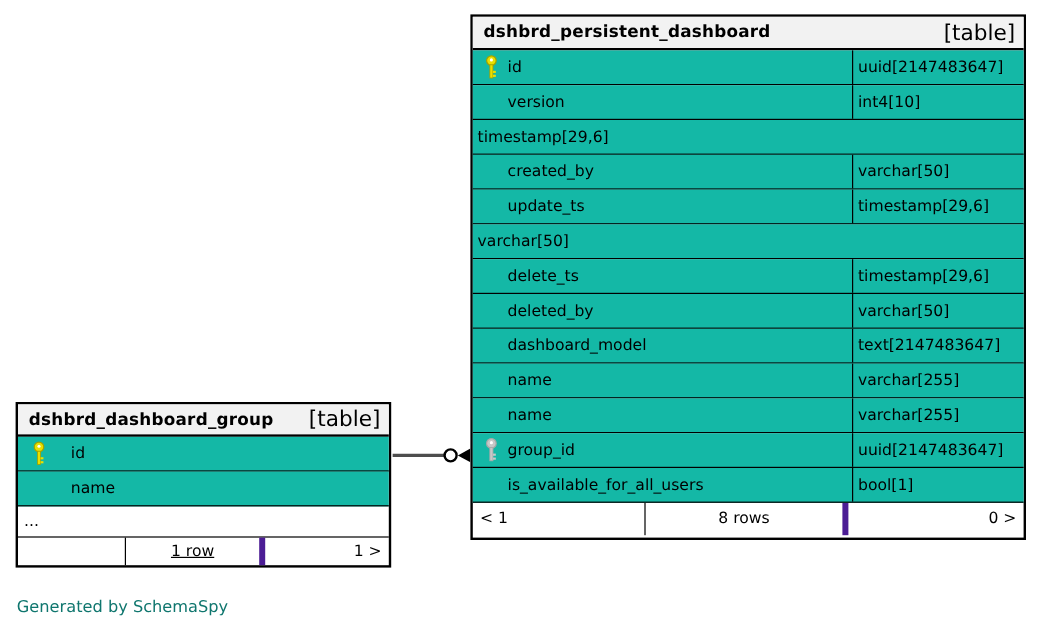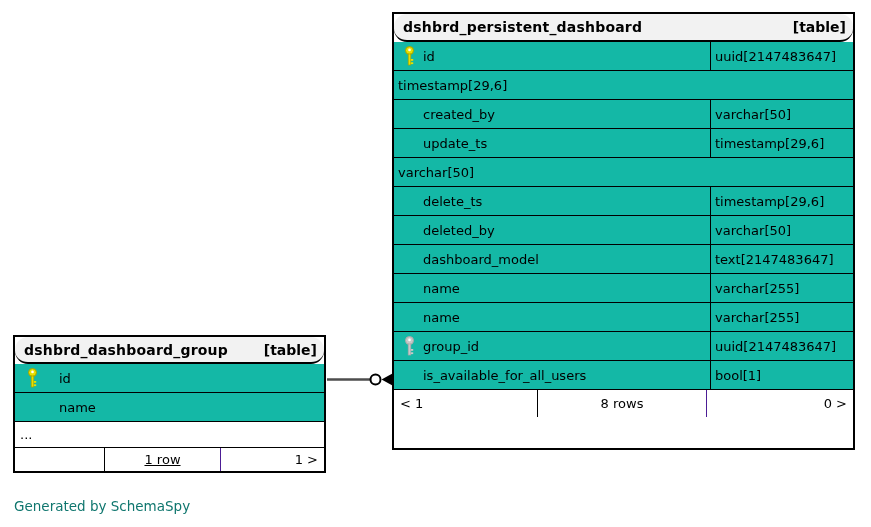--- a/index.html
+++ b/index.html
@@ -22,25 +22,24 @@
   #left-table  { left: 13px;  top: 335px; width: 313px; height: 138px; }
 
   .tbl-header {
     background: #f2f2f2;
     border-bottom: 2px solid #000000;
     display: flex;
     justify-content: space-between;
     align-items: center;
     padding: 0 7px 0 9px;
     flex: 0 0 28px;
-    border-radius: 13px;
   }
   #left-table .tbl-header { flex: 0 0 27px; }
   .tbl-title { font-weight: bold; font-size: 14px; letter-spacing: 0.2px; }
-  .tbl-type  { font-size: 14px; font-weight: bold; }
+  .tbl-type  { font-size: 18px; font-weight: normal; }
 
   .row {
     position: relative;
     display: flex;
     align-items: stretch;
     border-bottom: 1px solid #000000;
     flex: 0 0 29px;
     background: #14b8a6;
     font-size: 13px;
   }
@@ -78,21 +77,21 @@
 
   .tbl-footer {
     display: flex;
     flex: 1 1 auto;
     font-size: 13px;
     align-items: stretch;
   }
   #right-table .tbl-footer { flex: 0 0 27px; }
   .ft-cell { display: flex; align-items: center; }
   .ft-parents  { padding-left: 6px; justify-content: flex-start; border-right: 1px solid #000000; }
-  .ft-rows     { justify-content: center; border-right: 1px solid #4c1d95; }
+  .ft-rows     { justify-content: center; border-right: 5px solid #4c1d95; }
   .ft-children { flex: 1; justify-content: flex-end; padding-right: 6px; }
   #right-table .ft-parents { width: 144px; }
   #right-table .ft-rows    { width: 169px; }
   #left-table  .ft-parents { width: 90px; }
   #left-table  .ft-rows    { width: 116px; text-decoration: underline; }
 
   #relation-svg {
     position: absolute;
     left: 327px;
     top: 365px;
@@ -125,20 +124,26 @@
         <rect x="4.2" y="8.5" width="2.6" height="11" fill="#e8e000" stroke="#a0a000" stroke-width="0.7"></rect>
         <rect x="6.8" y="13.5" width="2.4" height="1.8" fill="#e8e000"></rect>
         <rect x="6.8" y="16.8" width="2.4" height="1.8" fill="#e8e000"></rect>
       </svg>
       <span>id</span>
     </div>
     <div class="type-cell">uuid[2147483647]</div>
   </div>
 
   <div class="row">
+    <div class="name-cell">
+        <span>version</span>
+      </div>
+    <div class="type-cell">int4[10]</div>
+  </div>
+  <div class="row">
     <div class="type-cell">timestamp[29,6]</div>
   </div>
   <div class="row">
     <div class="name-cell">
         <span>created_by</span>
       </div>
     <div class="type-cell">varchar[50]</div>
   </div>
   <div class="row">
     <div class="name-cell">

